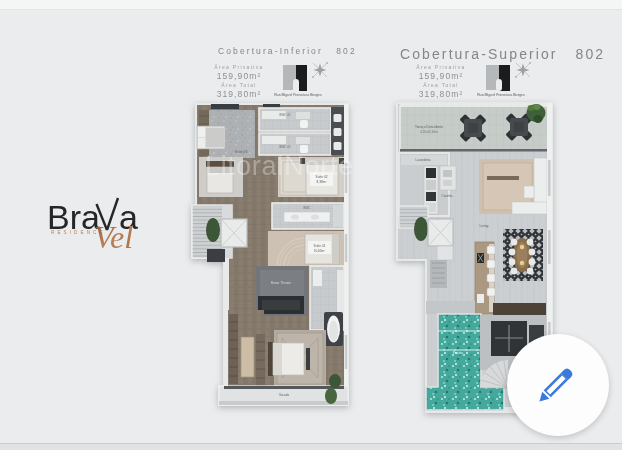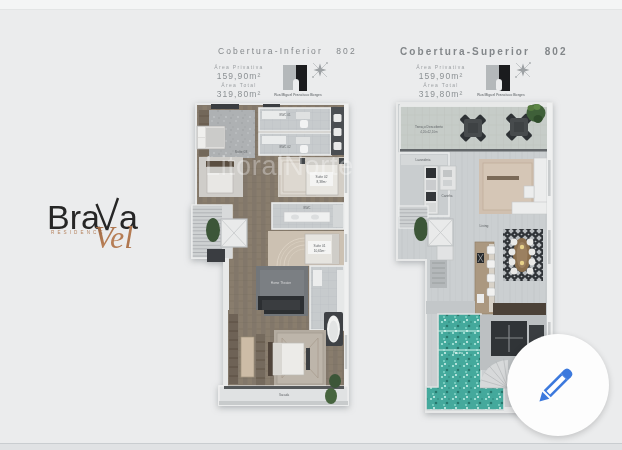--- a/index.html
+++ b/index.html
@@ -43,21 +43,21 @@
   <g stroke="#aaaeb0" stroke-width="0.6" fill="none">
     <line x1="7" y1="21" x2="21" y2="7"></line>
       <line x1="7" y1="7" x2="21" y2="21"></line>
   </g>
   <path d="M14 7.5 L15.6 12.4 L20.5 14 L15.6 15.6 L14 20.5 L12.4 15.6 L7.5 14 L12.4 12.4 Z" fill="#9ca0a3"></path>
   <circle cx="21" cy="7" r="1" fill="#b0b4b6"></circle>
     <circle cx="7" cy="21" r="1" fill="#b0b4b6"></circle>
 </svg>
 <div class="abs" style="left:272px;top:93px;width:52px;text-align:center;font-size:3.4px;font-weight:bold;color:#7d8184;white-space:nowrap;">Rua Miguel Francisco Borges</div>
 
-<div class="abs" style="left:400px;top:46px;width:150px;font-size:10px;color:#83878a;letter-spacing:2.1px;white-space:nowrap;font-weight:bold;">Cobertura-Superior&nbsp;&nbsp;&nbsp;802</div>
+<div class="abs" style="left:400px;top:46px;width:150px;font-size:14px;color:#83878a;letter-spacing:2.1px;white-space:nowrap;">Cobertura-Superior&nbsp;&nbsp;&nbsp;802</div>
 <div class="abs" style="left:399px;top:64px;width:84px;text-align:center;font-size:5px;color:#9b9fa2;letter-spacing:1.3px;">Área Privativa</div>
 <div class="abs" style="left:399px;top:71px;width:84px;text-align:center;font-size:8.5px;color:#8b9093;letter-spacing:1.1px;">159,90m²</div>
 <div class="abs" style="left:399px;top:82px;width:84px;text-align:center;font-size:5px;color:#9b9fa2;letter-spacing:1.3px;">Área Total</div>
 <div class="abs" style="left:399px;top:89px;width:84px;text-align:center;font-size:8.5px;color:#8b9093;letter-spacing:1.1px;">319,80m²</div>
 
 <div class="abs" style="left:486px;top:65px;width:13px;height:25px;background:#b4b8ba;"></div>
 <div class="abs" style="left:499px;top:65px;width:11px;height:26px;background:#1b1c1e;"></div>
 <div class="abs" style="left:496px;top:79px;width:6px;height:12px;background:#ebeced;border-radius:3px;"></div>
 
 <svg class="abs" style="left:509px;top:56px;" width="28" height="28" viewBox="0 0 28 28">

